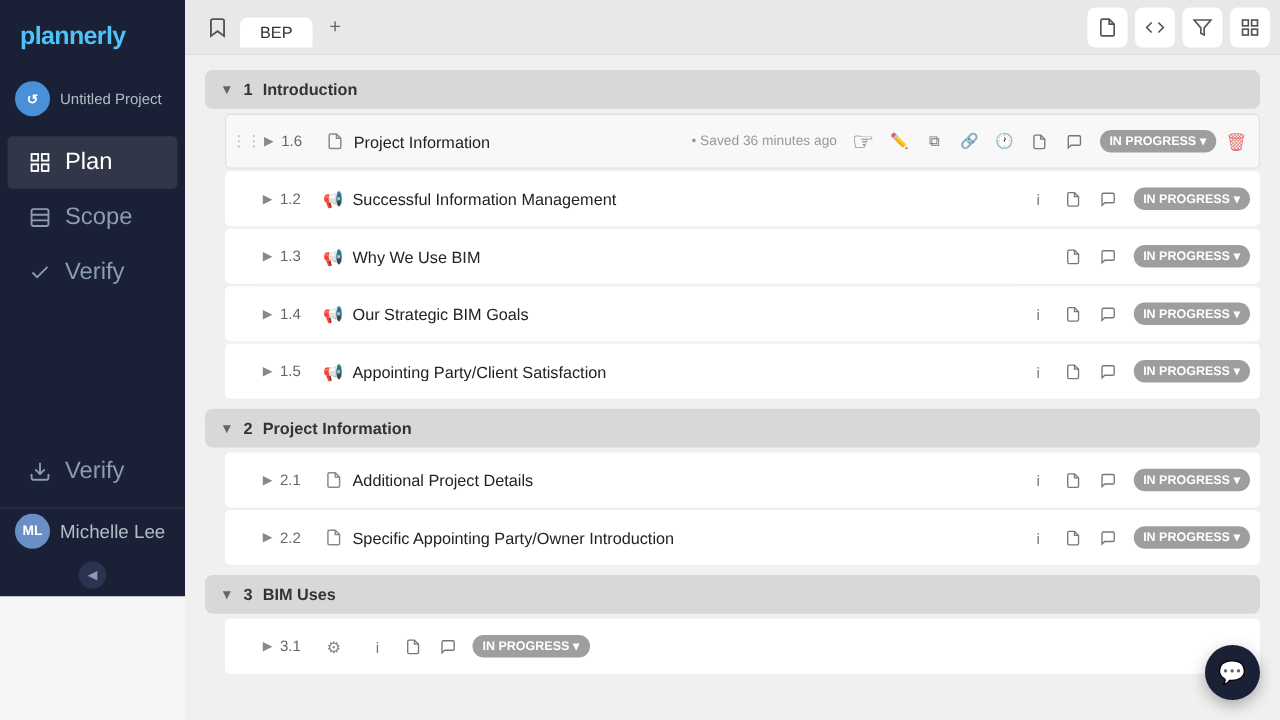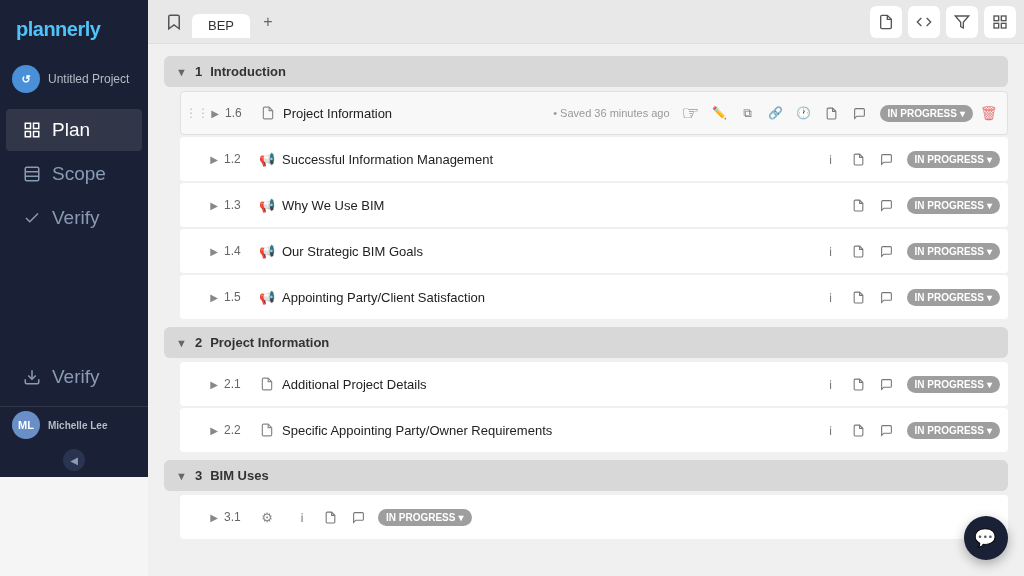--- a/index.html
+++ b/index.html
@@ -298,21 +298,21 @@
         <path d="M21 15v4a2 2 0 0 1-2 2H5a2 2 0 0 1-2-2v-4"></path>
           <polyline points="7 10 12 15 17 10"></polyline>
           <line x1="12" y1="15" x2="12" y2="3"></line>
       </svg>
     </div>
     <span>Verify</span>
   </div>
 
   <div style="border-top:1px solid rgba(255,255,255,0.1); padding:4px 12px; display:flex; align-items:center; gap:8px;">
     <div class="sidebar-user-avatar" style="background:#6a8fc7;">ML</div>
-    <span style="color:#b0bec5; font-size:10px;font-weight:bold;">Michelle Lee</span>
+    <span style="color:#b0bec5; font-size:15px;">Michelle Lee</span>
   </div>
 
   <div style="display:flex; justify-content:center; padding:6px;">
     <div style="background:#2a3350; border-radius:50%; width:22px; height:22px; display:flex; align-items:center; justify-content:center; color:#8a9bb5; font-size:10px; cursor:pointer;">◀</div>
   </div>
 </div>
 
 <div class="main">
 
   <div class="tab-bar">
@@ -519,21 +519,21 @@
 
     <div class="row" style="margin-bottom:8px; margin-left:16px;">
       <div class="row-expand" style="margin-left:16px;">▶</div>
       <div class="row-num">2.2</div>
       <div class="row-type-icon">
         <svg width="14" height="14" viewBox="0 0 24 24" fill="none" stroke="currentColor" stroke-width="2">
           <path d="M14 2H6a2 2 0 0 0-2 2v16a2 2 0 0 0 2 2h12a2 2 0 0 0 2-2V8z"></path>
             <polyline points="14 2 14 8 20 8"></polyline>
         </svg>
       </div>
-      <span class="row-title">Specific Appointing Party/Owner Requirements</span>
+      <span class="row-title">Specific Appointing Party/Owner Introduction</span>
       <div class="row-actions">
         <div class="action-icon">ℹ</div>
         <div class="action-icon">
           <svg width="13" height="13" viewBox="0 0 24 24" fill="none" stroke="currentColor" stroke-width="2">
             <path d="M14 2H6a2 2 0 0 0-2 2v16a2 2 0 0 0 2 2h12a2 2 0 0 0 2-2V8z"></path>
               <polyline points="14 2 14 8 20 8"></polyline>
           </svg>
         </div>
         <div class="action-icon">
           <svg width="13" height="13" viewBox="0 0 24 24" fill="none" stroke="currentColor" stroke-width="2">

